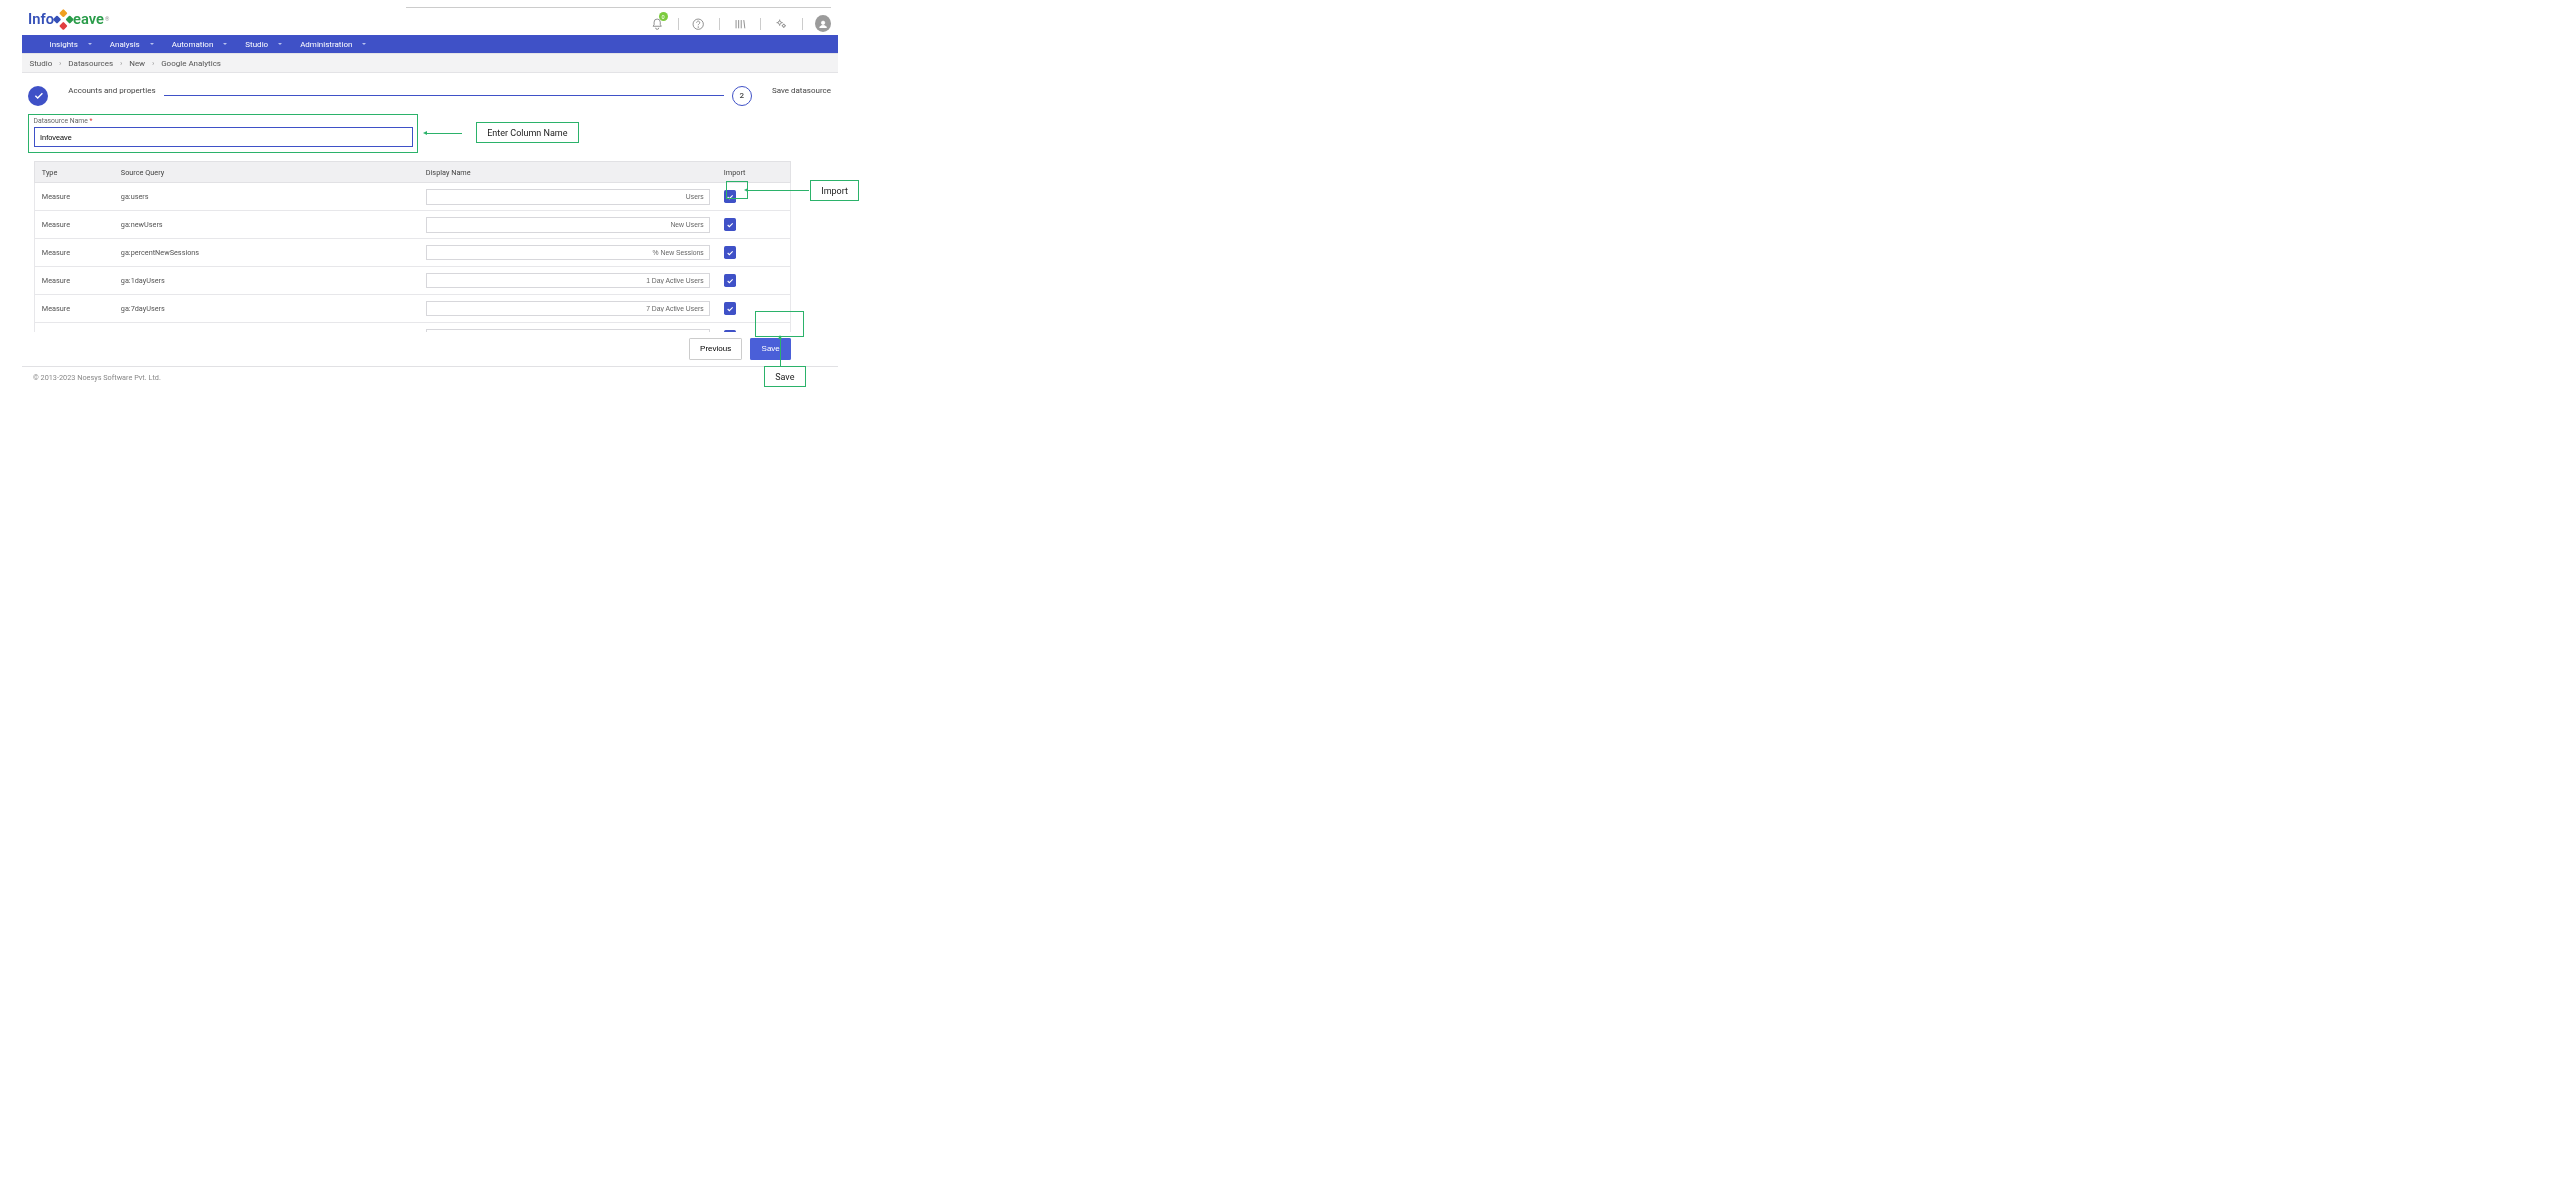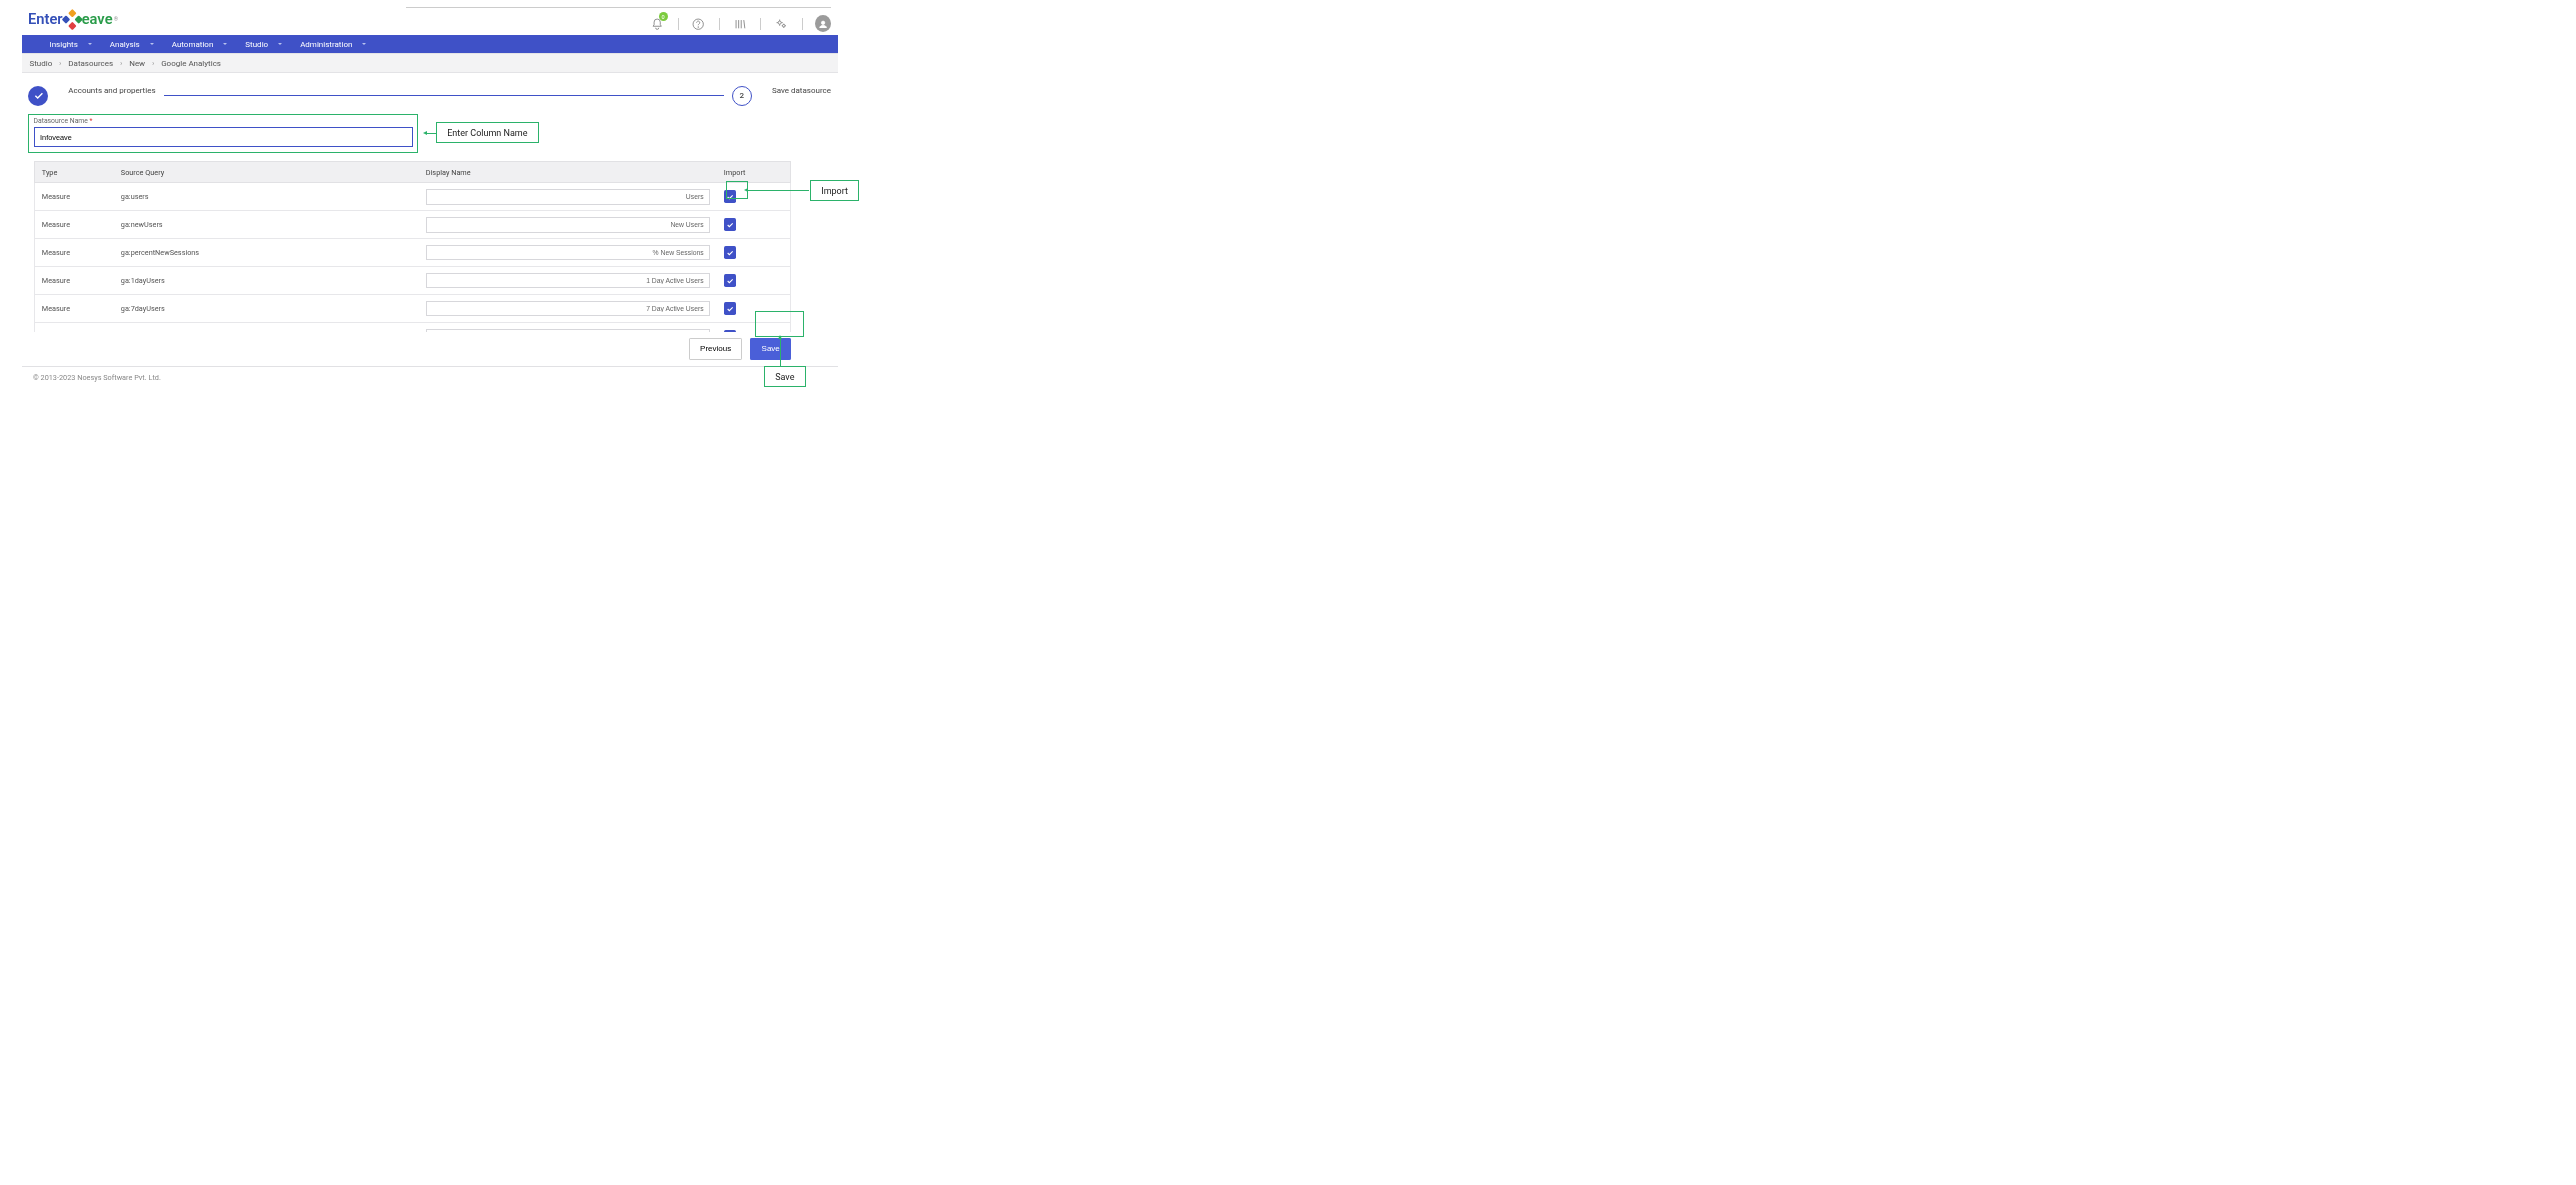--- a/index.html
+++ b/index.html
@@ -135,21 +135,21 @@
   }
   .hi-box { position:absolute; border:1.1px solid #2bb26a; z-index:30; pointer-events:none; }
 </style>
 </head>
 <body>
 
 <div class="page-wrap" id="root">
 
   <div class="topbar">
     <div class="logo">
-      <span class="seg1">Enter</span>
+      <span class="seg1">Info</span>
       <span class="weave">
         <span class="w1"></span>
           <span class="w2"></span>
           <span class="w3"></span>
           <span class="w4"></span>
       </span>
       <span class="seg2">eave</span>
       <span class="tm">®</span>
     </div>
     <div class="top-icons">
@@ -345,21 +345,21 @@
   </div>
 
   <div class="hr"></div>
 
   <div class="footer">
     <span>© 2013-2023 Noesys Software Pvt. Ltd.</span>
     <span class="bug-icon">✳</span>
   </div>
 
   <div class="arrow-line" style="left:426px; top:133px; width:36px;"></div>
-  <div class="callout" style="left:436px; top:122px;">Enter Column Name</div>
+  <div class="callout" style="left:476px; top:122px;">Enter Column Name</div>
 
   <div class="hi-box" style="left:726px; top:181px; width:21.5px; height:18px;"></div>
   <div class="arrow-line" style="left:747px; top:190px; width:62px;"></div>
   <div class="callout" style="left:810px; top:180px;">Import</div>
 
   <div class="hi-box" style="left:755px; top:311px; width:49px; height:26px;"></div>
   <div class="arrow-v" style="left:780px; top:338px; height:28px;"></div>
   <div class="callout" style="left:764px; top:366px;">Save</div>
 
 </div>

